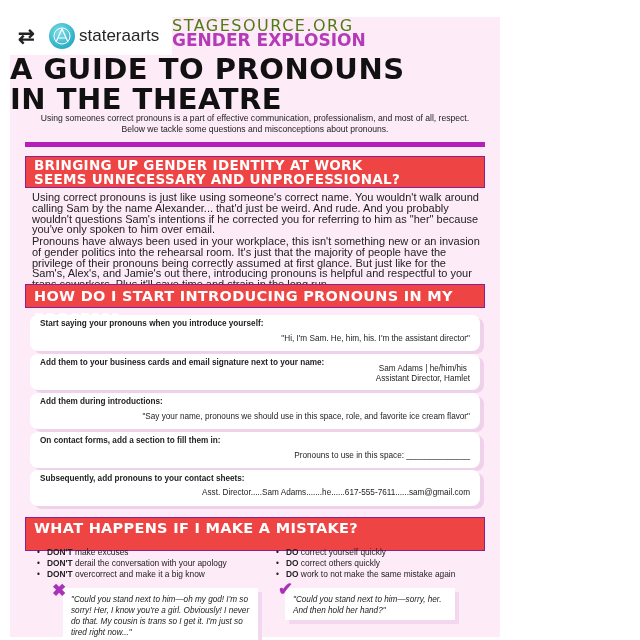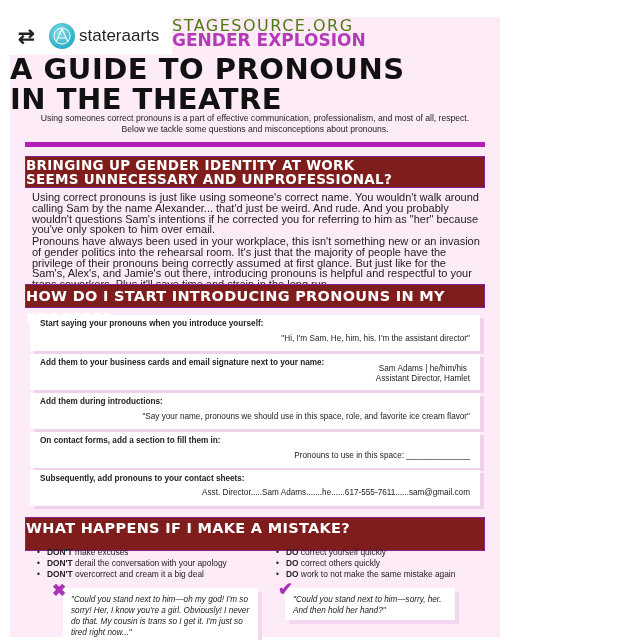--- a/index.html
+++ b/index.html
@@ -38,37 +38,38 @@
     }
     .intro {
       position: absolute; left: 30px; top: 113px; width: 450px; text-align: center;
       font-size: 8.6px; line-height: 11px; color: #222;
     }
     .rule {
       position: absolute; left: 25px; top: 142px; width: 460px; height: 5px; background: #b41fb9;
     }
 
     .sec-header {
-      position: absolute; left: 25px; width: 460px; background: #7f1d1d;
+      position: absolute; left: 25px; width: 460px; background: #ef4444;
       border: 1px solid #8e1e93; color: #ffffff; font-family: "DejaVu Sans", sans-serif;
-      font-weight: bold; padding-left: 0; letter-spacing: 0.3px;
+      font-weight: bold; padding-left: 8px; letter-spacing: 0.3px;
     }
     .sec1 { top: 156px; height: 32px; font-size: 13.5px; line-height: 13.5px; padding-top: 2px; }
     .sec2 { top: 284px; height: 24px; font-size: 14.5px; line-height: 22px; }
     .sec3 { top: 517px; height: 34px; font-size: 14.5px; line-height: 20px; }
 
     .para {
       position: absolute; left: 32px; width: 450px; font-size: 11px; line-height: 10.8px; color: #222;
     }
     .p1 { top: 192px; }
     .p2 { top: 236px; }
 
     .card {
       position: absolute; left: 30px; width: 450px; height: 36px; background: #ffffff;
       box-shadow: 4px 3px 0 #f0d1ea;
+      border-radius: 8px;
     }
     .card-label {
       position: absolute; left: 10px; top: 4px; font-size: 8.2px; font-weight: bold; color: #222;
     }
     .card-example {
       position: absolute; right: 10px; font-size: 8.2px; color: #222; text-align: right; line-height: 10px;
     }
 
     .list {
       position: absolute; top: 547px; font-size: 8.4px; line-height: 11px; list-style: none; color: #222;
@@ -149,21 +150,21 @@
 <div class="card" style="top:470px;">
   <div class="card-label">Subsequently, add pronouns to your contact sheets:</div>
   <div class="card-example" style="top:18px;">Asst. Director.....Sam Adams.......he......617-555-7611......sam@gmail.com</div>
 </div>
 
 <div class="sec-header sec3">WHAT HAPPENS IF I MAKE A MISTAKE?</div>
 
 <ul class="list list-dont">
   <li><b>DON'T</b><span> make excuses</span></li>
   <li><b>DON'T</b><span> derail the conversation with your apology</span></li>
-  <li><b>DON'T</b><span> overcorrect and cream it a big deal</span></li>
+  <li><b>DON'T</b><span> overcorrect and make it a big know</span></li>
 </ul>
 <ul class="list list-do">
   <li><b>DO</b><span> correct yourself quickly</span></li>
   <li><b>DO</b><span> correct others quickly</span></li>
   <li><b>DO</b><span> work to not make the same mistake again</span></li>
 </ul>
 
 <div class="quote-card quote-bad">"Could you stand next to him—oh my god! I'm so sorry! Her, I know you're a girl.  Obviously! I never do that.  My cousin is trans so I get it.  I'm just so tired right now..."</div>
 <div class="mark-x">✖</div>
 

